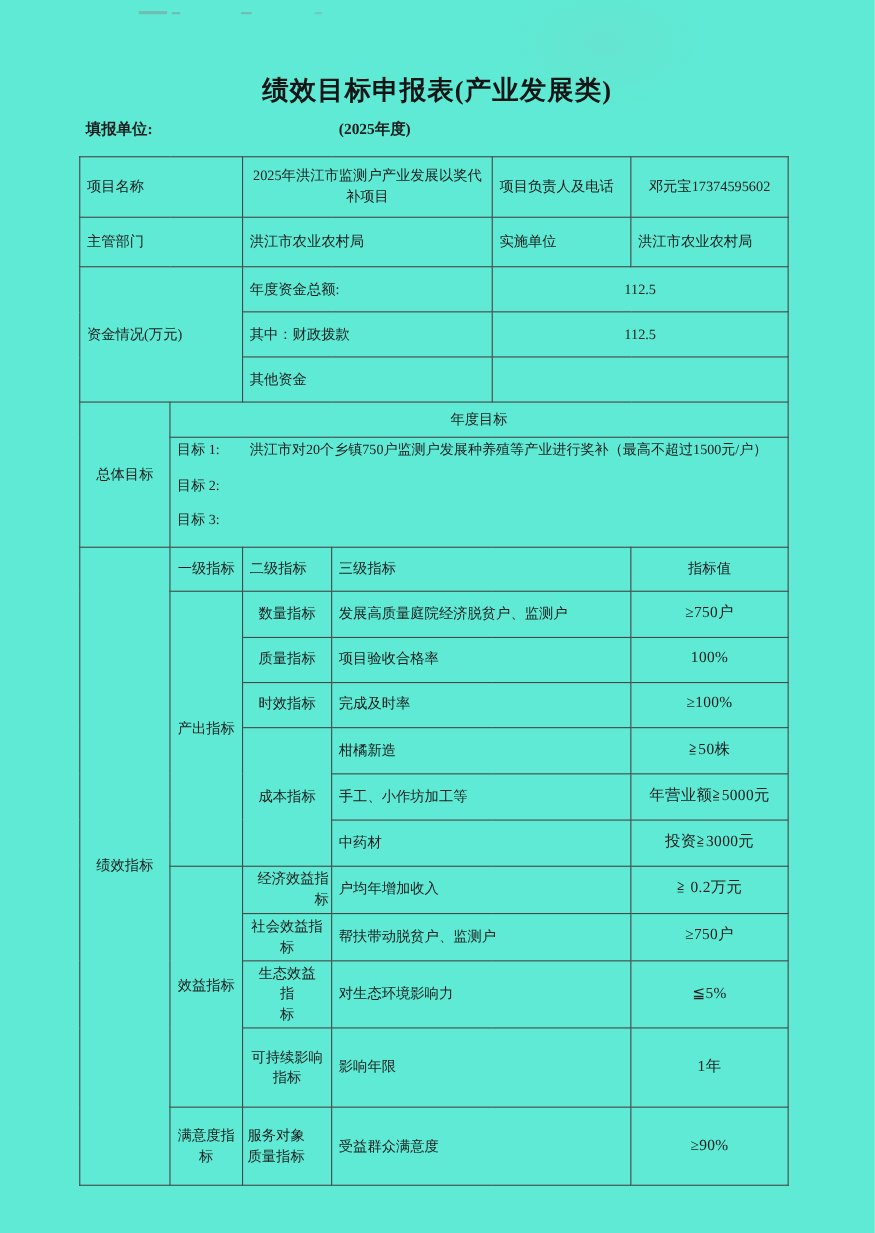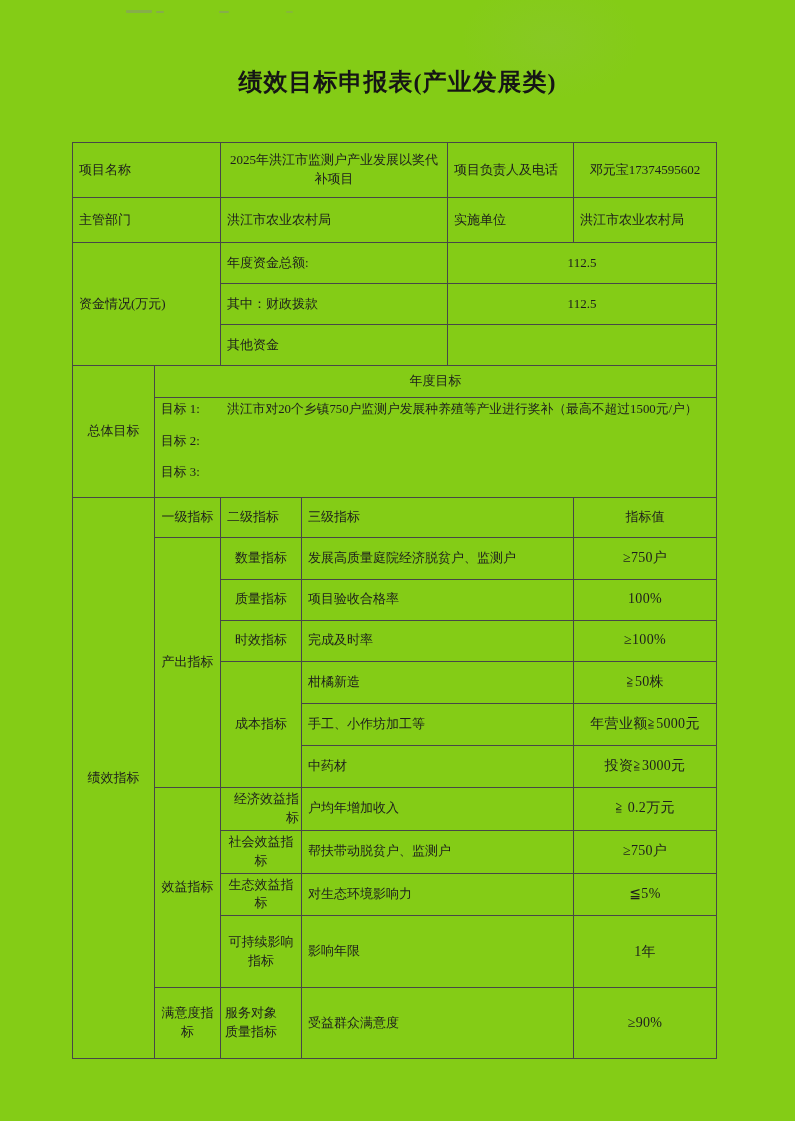--- a/index.html
+++ b/index.html
@@ -3,21 +3,21 @@
 <meta charset="utf-8">
 <style>
   html,body{margin:0;padding:0;}
   body{
     width:795px;height:1121px;
     background:#e9e9e9;
     font-family:"Liberation Serif","DejaVu Serif",serif;
   }
   .page{
     position:relative;width:795px;height:1121px;
-    background:#84cc16;color:#1e1e1e;overflow:hidden;
+    background:#5eead4;color:#1e1e1e;overflow:hidden;
   }
   
   .artifact{position:absolute;background:#8a8a8a;opacity:.45;border-radius:1px;}
   .smudge{position:absolute;opacity:.5;background:radial-gradient(closest-side,rgba(170,170,175,.18),rgba(170,170,175,0));}
   .title{
     position:absolute;top:66px;left:0;width:795px;margin:0;
     text-align:center;font-size:24px;font-weight:600;letter-spacing:1px;color:#151515;
   }
   .meta{position:absolute;top:109px;left:78px;width:640px;font-size:14px;color:#1c1c1c;}
   .meta .unit{font-weight:600;}
@@ -48,20 +48,24 @@
 <div class="page">
 
   <div class="artifact" style="left:126px;top:10px;width:26px;height:3px;"></div>
   <div class="artifact" style="left:156px;top:11px;width:8px;height:2px;"></div>
   <div class="artifact" style="left:219px;top:11px;width:10px;height:2px;"></div>
   <div class="artifact" style="left:286px;top:11px;width:7px;height:2px;opacity:.3;"></div>
   <div class="smudge" style="left:460px;top:-20px;width:180px;height:120px;"></div>
 
   <h1 class="title">绩效目标申报表(产业发展类)</h1>
 
+  <div class="meta">
+    <span class="unit">填报单位:</span>
+    <span class="year">(2025年度)</span>
+  </div>
 
   <table class="form">
     <colgroup>
       <col style="width:82px">
         <col style="width:66px">
         <col style="width:81px">
       <col style="width:146px">
         <col style="width:126px">
         <col style="width:143px">
     </colgroup>
@@ -152,21 +156,21 @@
       <td colspan="2" class="tl namecell">户均年增加收入</td>
       <td class="val">≧ 0.2万元</td>
     </tr>
     <tr>
       <td class="tc pre" style="height:38px;padding:2px 6px;">社会效益指
 标</td>
       <td colspan="2" class="tl namecell">帮扶带动脱贫户、监测户</td>
       <td class="val">≥750户</td>
     </tr>
     <tr>
-      <td class="tc pre" style="height:37px;padding:2px 2px;border-radius:15px;">生态效益指
+      <td class="tc pre" style="height:37px;padding:2px 9px;border-radius:15px;">生态效益指
 标</td>
       <td colspan="2" class="tl namecell">对生态环境影响力</td>
       <td class="val">≦5%</td>
     </tr>
     <tr>
       <td class="tc pre" style="height:67px;padding:2px 0;">可持续影响
 指标</td>
       <td colspan="2" class="tl namecell">影响年限</td>
       <td class="val">1年</td>
     </tr>

